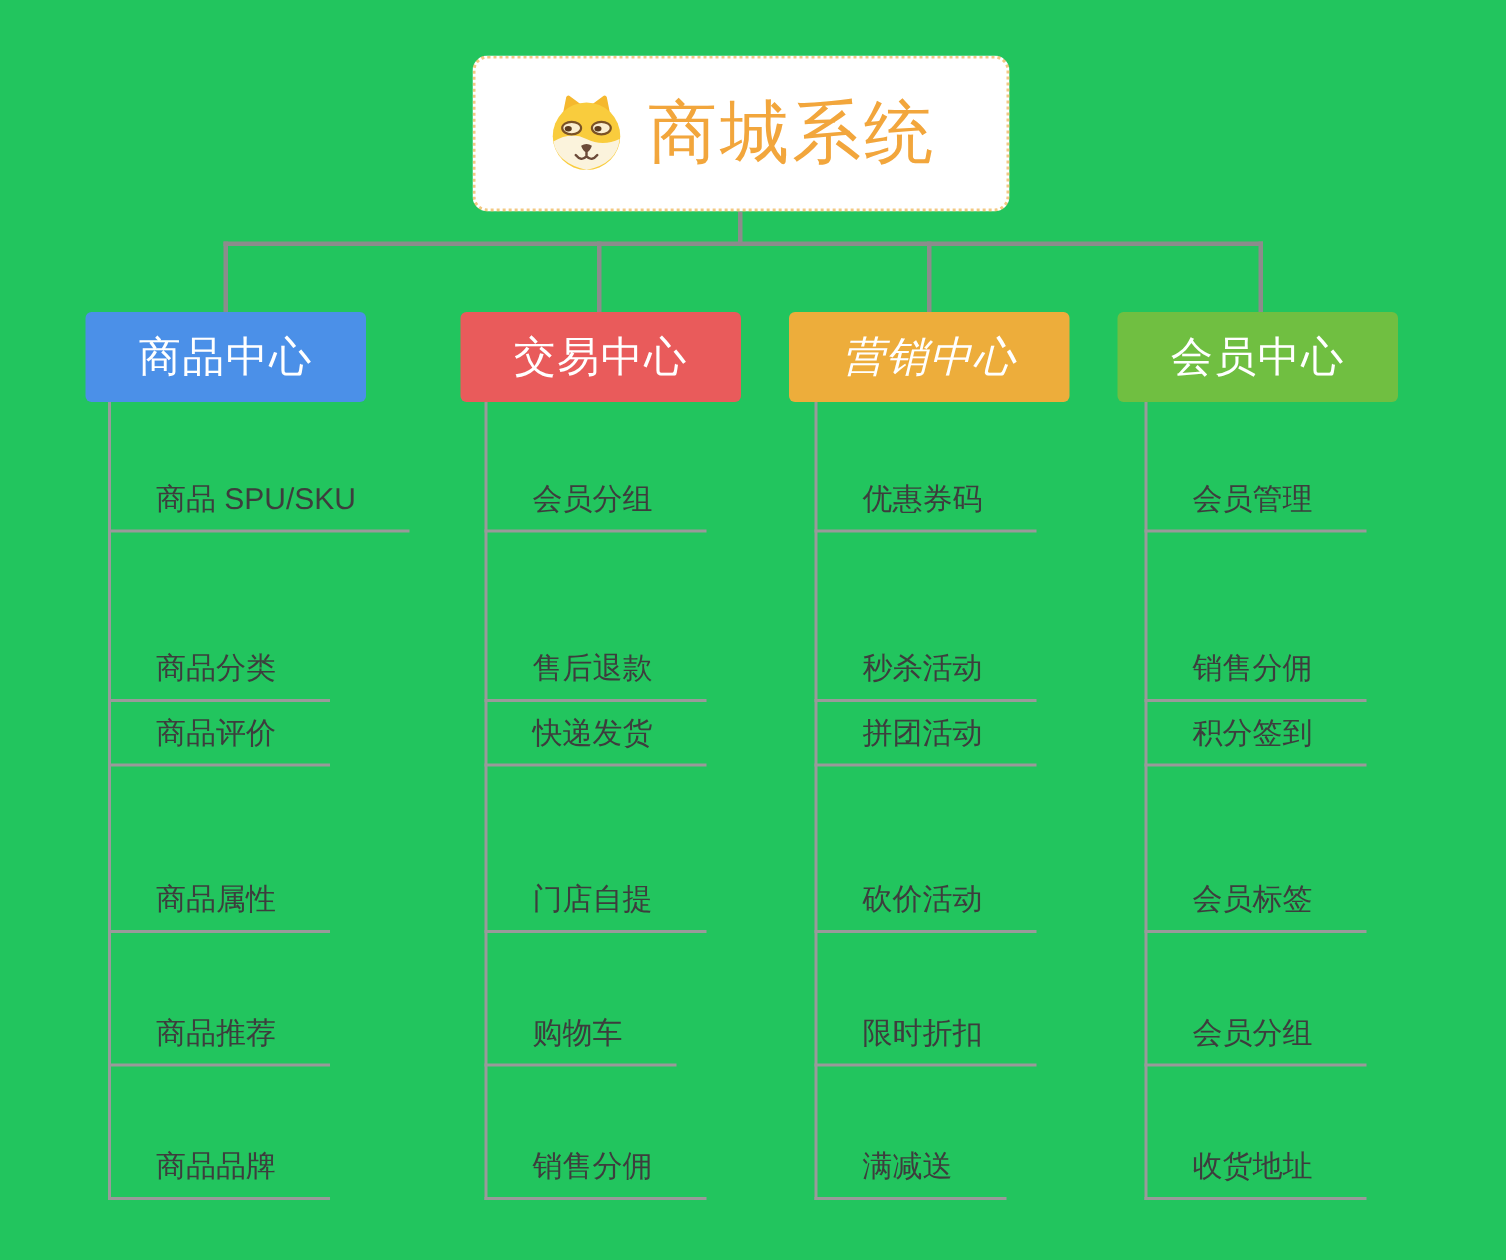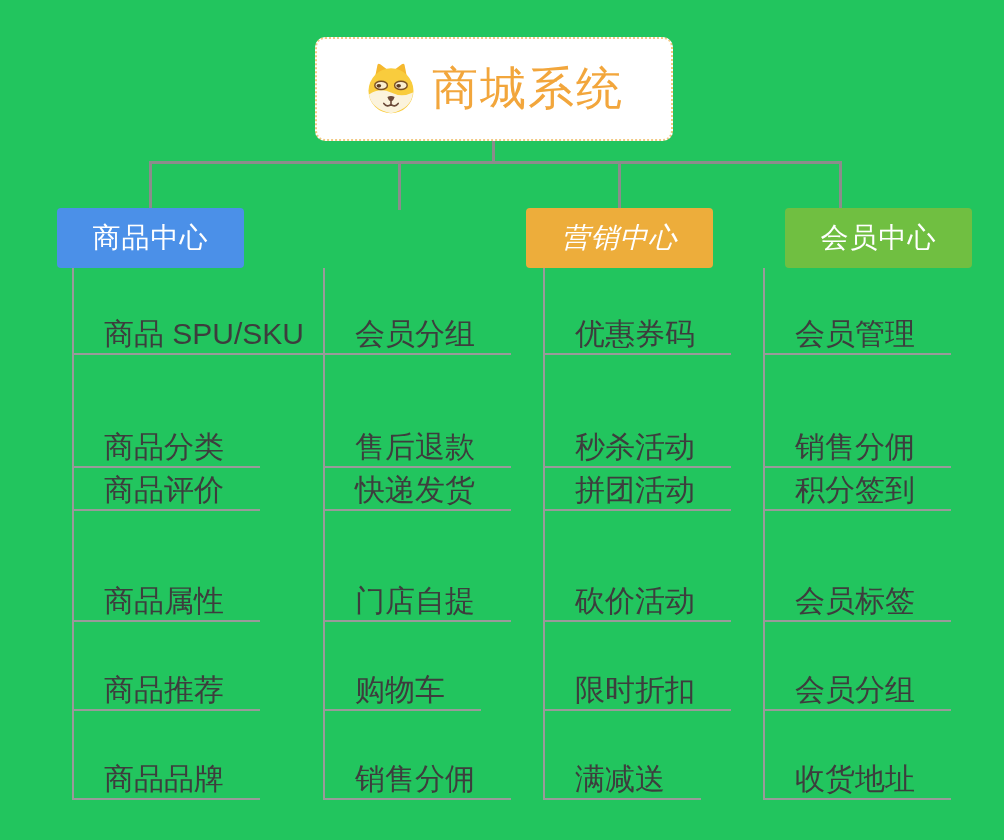--- a/index.html
+++ b/index.html
@@ -49,42 +49,42 @@
     border-radius: 4px;
     color: #ffffff;
     font-size: 28px;
     display: flex; align-items: center; justify-content: center;
     letter-spacing: 1px;
     white-space: nowrap;
   }
   .bn-1 { left: 57px;  }
   .bn-2 { left: 307px; }
   .bn-3 { left: 526px; font-style: italic; }
-  .bn-4 { left: 745px; margin-left: 40px; }
+  .bn-4 { left: 745px; }
 
   
   .column { position: absolute; top: 0; }
   .col-1 { left: 72px;  }
   .col-2 { left: 323px; }
   .col-3 { left: 543px; }
   .col-4 { left: 763px; }
 
   .trunk {
     position: absolute;
     left: 0; top: 268px;
     width: 2px; height: 532px;
     background: #9a9a9a;
   }
   .leaf {
     position: absolute;
     left: 0;
     height: 34px;
     line-height: 25px;
     padding: 0 36px 9px 32px;
-    font-size: 30px;
+    font-size: 20px;
     color: #3d3d3d;
     border-bottom: 2px solid #9a9a9a;
     white-space: nowrap;
     width: max-content;
   }
   .leaf-1 { top: 321px; }
   .leaf-2 { top: 434px; }
   .leaf-3 { top: 477px; }
   .leaf-4 { top: 588px; }
   .leaf-5 { top: 677px; }
@@ -118,20 +118,21 @@
       <ellipse cx="38.5" cy="26.5" rx="2.6" ry="2" fill="#5d3c1e"></ellipse>
 
       <path d="M26 39 Q30 36.5 34 39 Q32.5 43.5 30 44 Q27.5 43.5 26 39 Z" fill="#6b4a39"></path>
 
       <path d="M30 44 L30 47 M22 46 Q26 51 30 47 Q34 51 38 46" fill="none" stroke="#6b4a39" stroke-width="1.8" stroke-linecap="round"></path>
     </svg>
     <span class="root-title">商城系统</span>
   </div>
 
   <div class="branch-node bn-1" style="background: rgb(75, 144, 232);">商品中心</div>
+  <div class="branch-node bn-2" style="background: rgb(233, 91, 91);">交易中心</div>
   <div class="branch-node bn-3" style="background: rgb(237, 173, 59);">营销中心</div>
   <div class="branch-node bn-4" style="background: rgb(112, 191, 65);">会员中心</div>
 
   <div class="column col-1">
     <div class="trunk"></div>
     <div class="leaf leaf-1">商品 SPU/SKU</div>
     <div class="leaf leaf-2">商品分类</div>
     <div class="leaf leaf-3">商品评价</div>
     <div class="leaf leaf-4">商品属性</div>
     <div class="leaf leaf-5">商品推荐</div>

